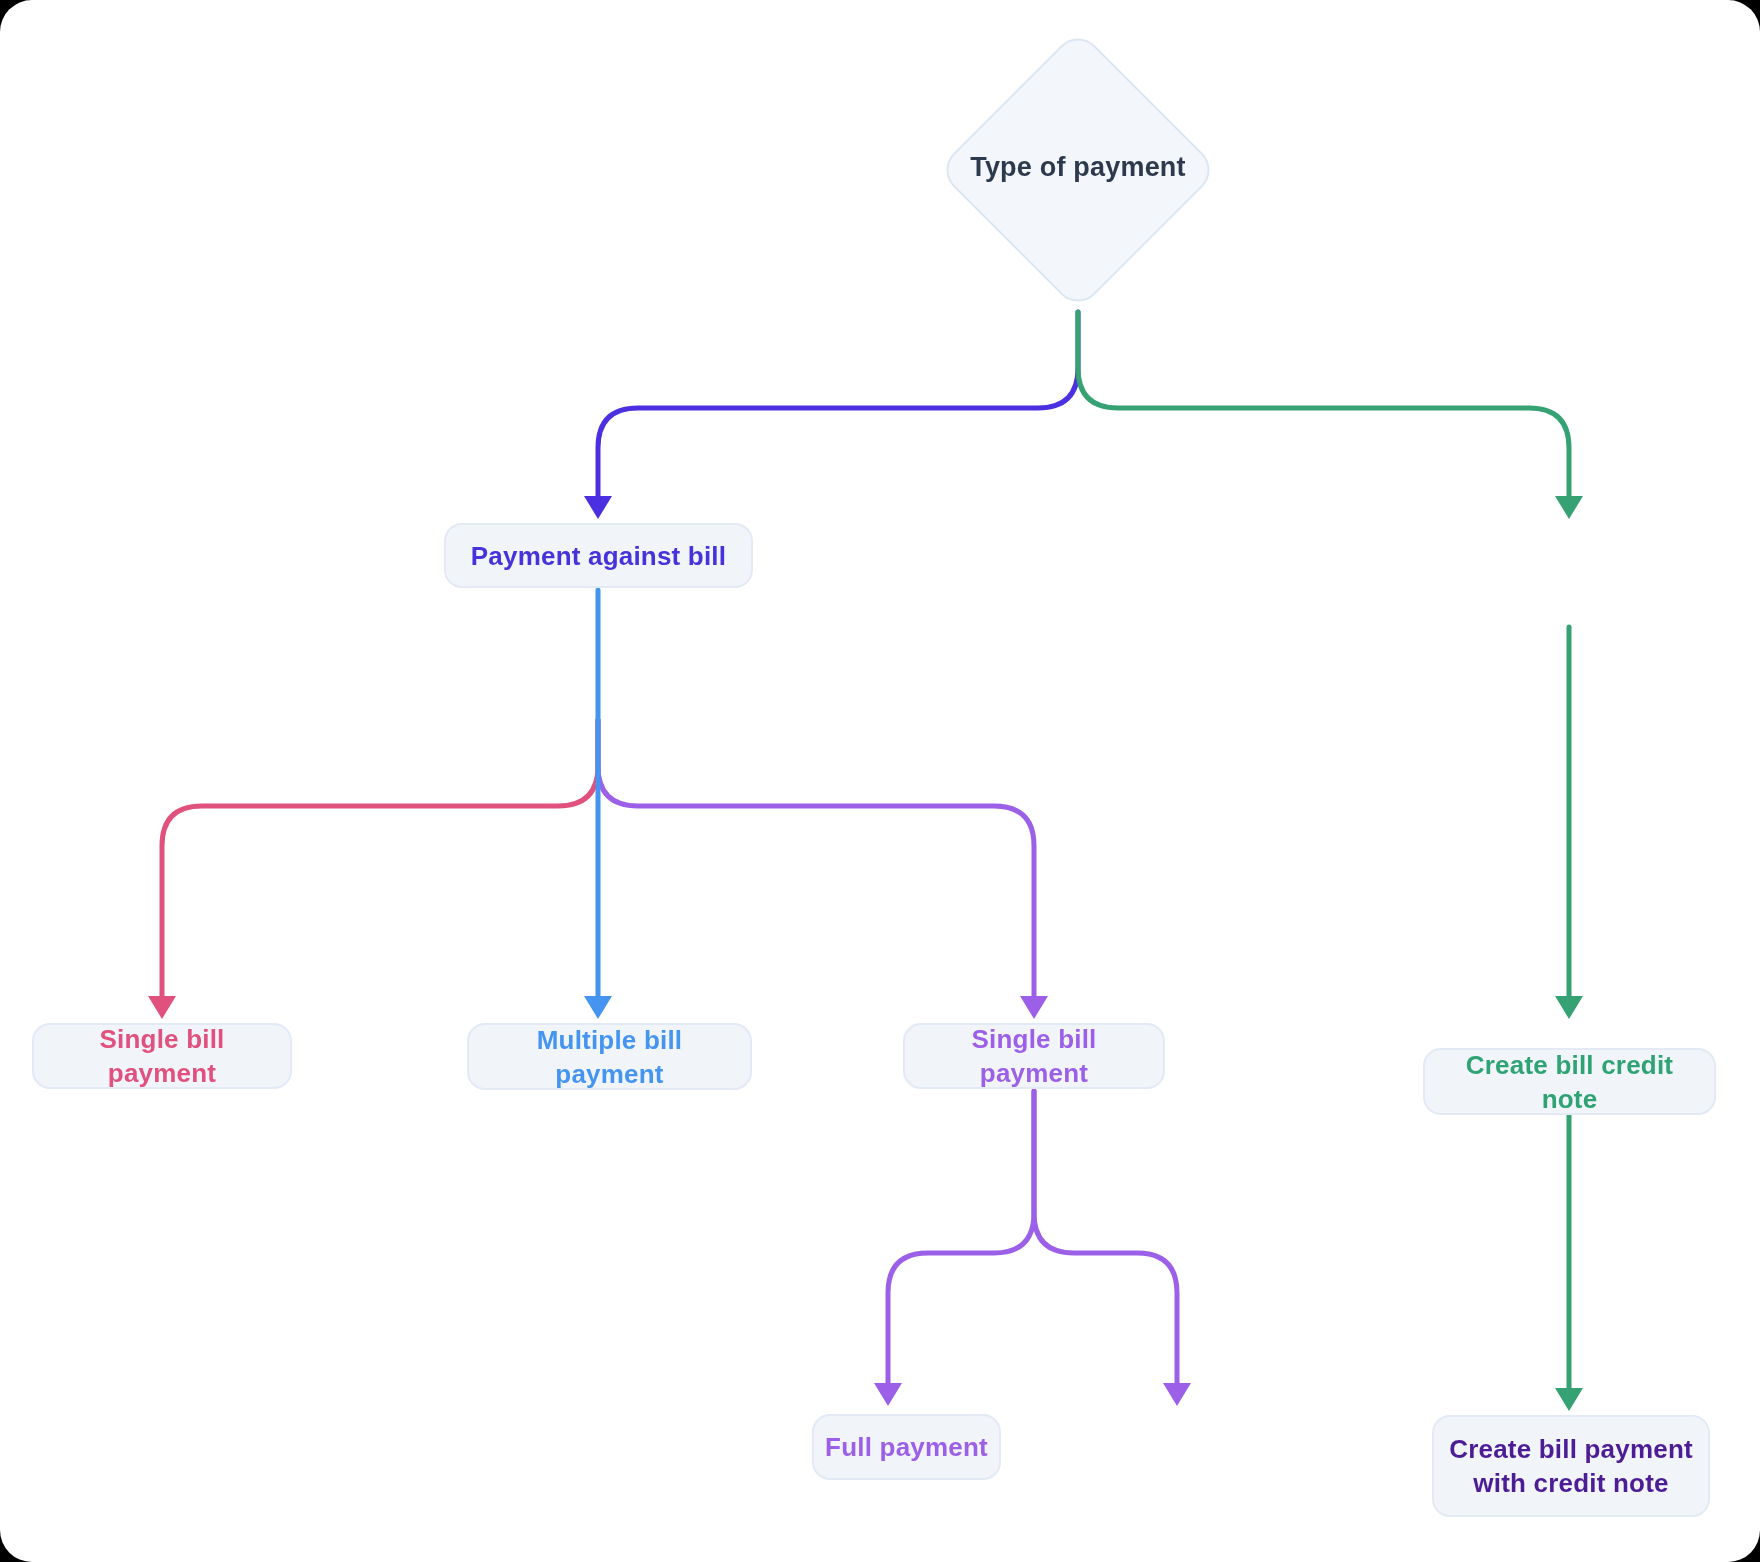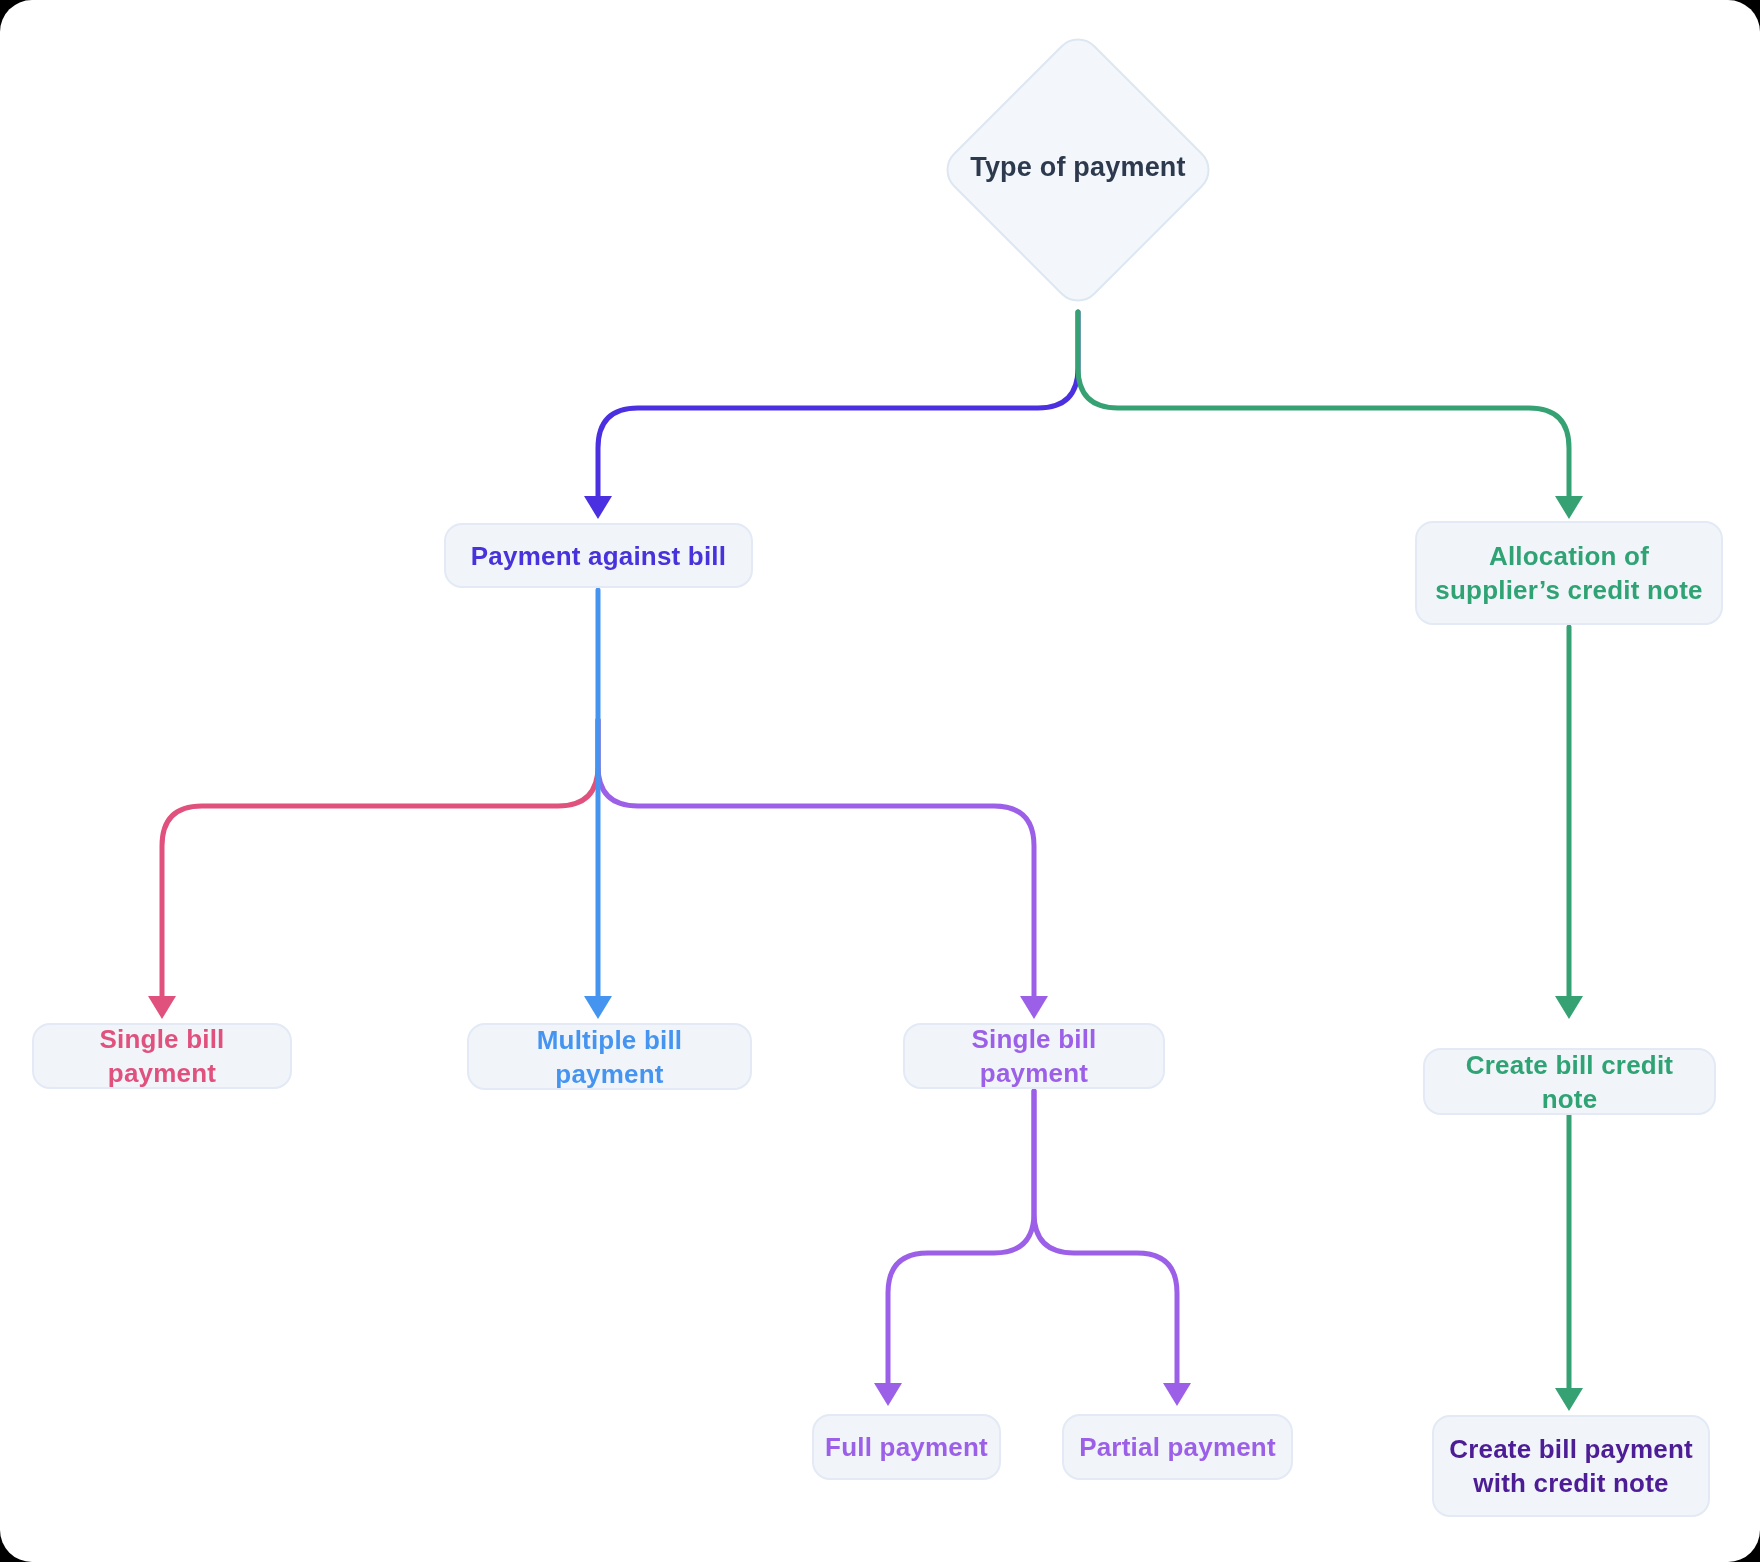--- a/index.html
+++ b/index.html
@@ -123,29 +123,27 @@
       <path d="M 1569 1092 L 1569 1388" fill="none" stroke-width="5" stroke-linecap="round" stroke="#36a173"></path>
       <polygon points="1555,1388 1583,1388 1569,1411" fill="#36a173"></polygon>
     </g>
   </svg>
 
   <div class="diamond-shape"></div>
   <div class="diamond-label" style="color: rgb(45, 58, 78);">Type of payment</div>
 
   <div class="node n-payment-against-bill" style="color: rgb(71, 50, 219);">Payment against bill</div>
 
-  <div class="node n-allocation" style="color: rgb(47, 163, 116);">Allocation of supplier’s credit note</div>
 
   <div class="node n-batch" style="color: rgb(224, 81, 125);">Single bill payment</div>
 
   <div class="node n-multiple" style="color: rgb(69, 149, 240); margin-left: 12px;">Multiple bill payment</div>
 
   <div class="node n-single" style="color: rgb(156, 96, 232);">Single bill payment</div>
 
   <div class="node n-full" style="color: rgb(156, 96, 232); margin-left: 19px;">Full payment</div>
 
-  <div class="node n-partial" style="color: rgb(156, 96, 232);">Partial payment</div>
 
   <div class="node n-create-credit-note" style="color: rgb(47, 163, 116);">Create bill credit note</div>
 
   <div class="node n-create-bill-payment" style="color: #4c1d95;">Create bill payment with credit note</div>
 
 </div>
 
 </body></html>

